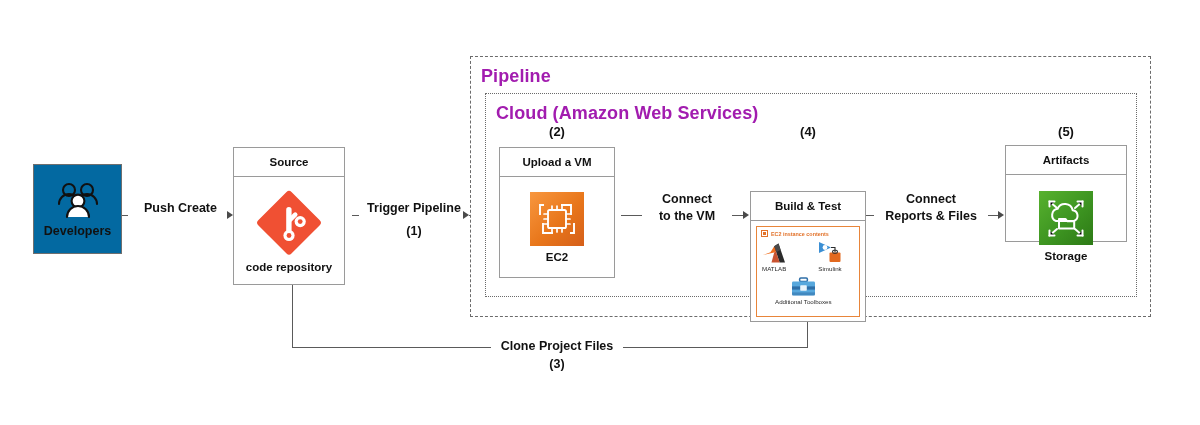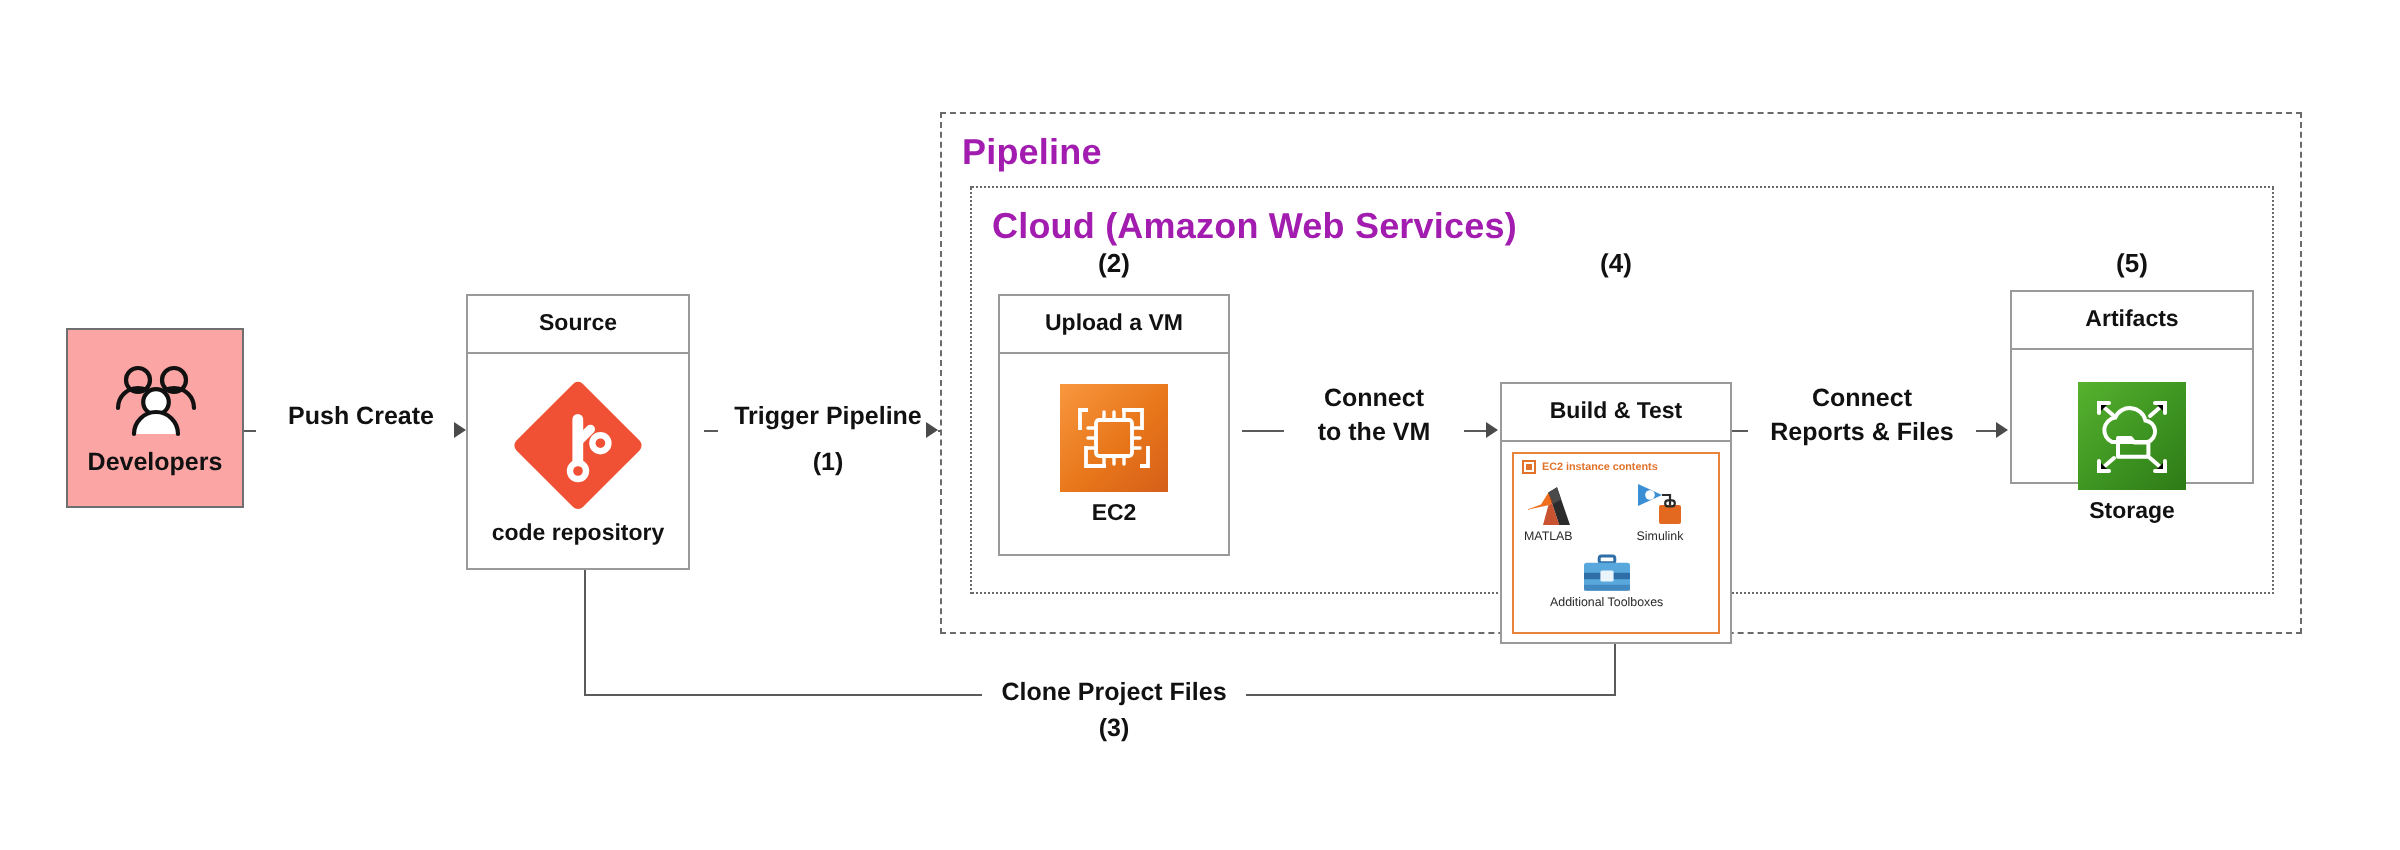--- a/index.html
+++ b/index.html
@@ -48,21 +48,21 @@
   }
 
   .step-num{
     position:absolute;
     font-size:13px;font-weight:bold;color:#111;
     text-align:center;white-space:nowrap;
   }
 
   
   .plainbox{
-    border:1px solid #6f6f6f;background:#fca5a5;box-sizing:border-box;
+    border:1px solid #6f6f6f;background:#0369a1;box-sizing:border-box;
     display:flex;flex-direction:column;align-items:center;justify-content:center;
   }
   .plainbox .cap{font-size:12.5px;font-weight:bold;margin-top:3px;}
 
   
   .hline{background:#5a5a5a;height:1px;}
   .vline{background:#5a5a5a;width:1px;}
   .arrow-r{
     width:0;height:0;
     border-top:4px solid transparent;

